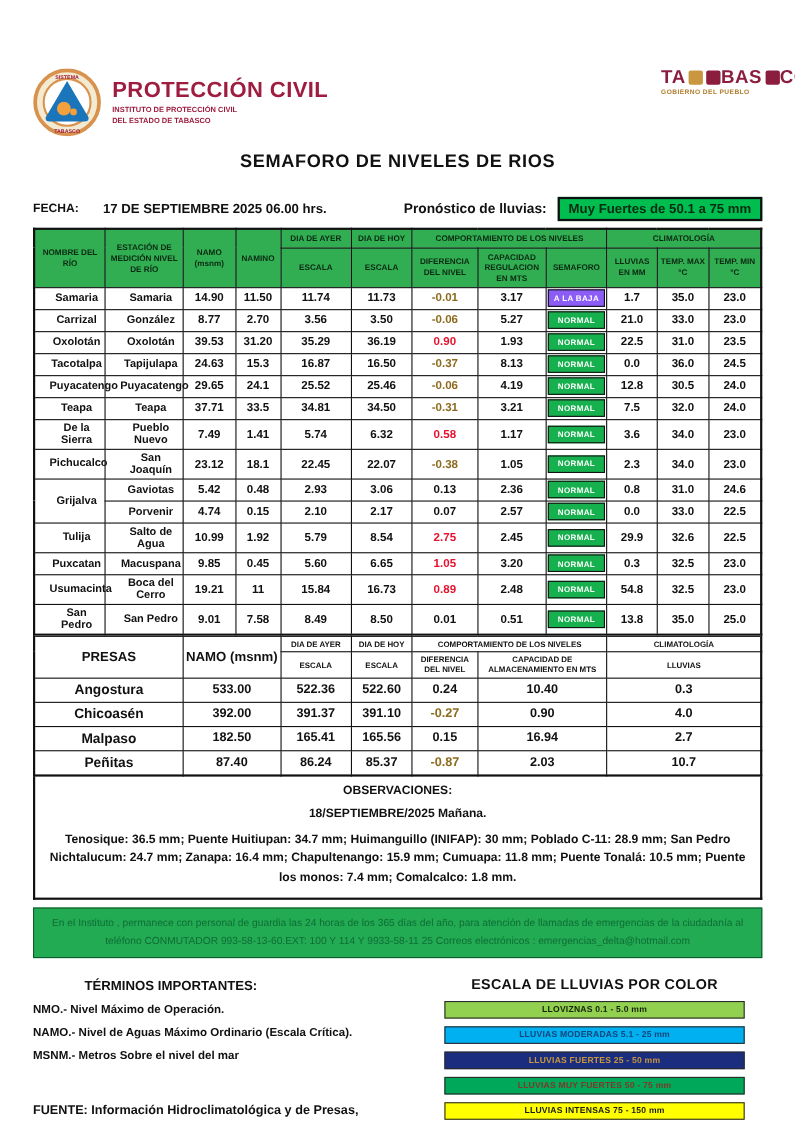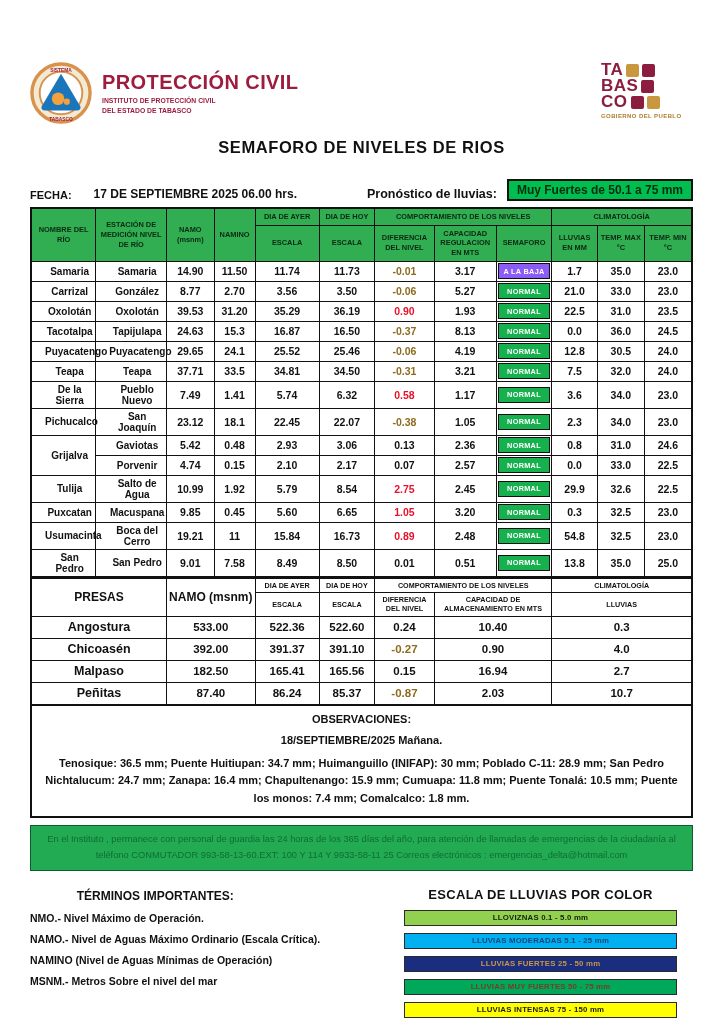--- a/index.html
+++ b/index.html
@@ -11,32 +11,32 @@
   }
   .page { width:723px; height:1024px; padding:62px 30px 0 30px; position:relative; }
 
   
   .hdr { display:flex; align-items:flex-start; justify-content:space-between; }
   .hdr-left { display:flex; align-items:center; gap:10px; }
   .emblem { width:62px; height:62px; }
   .pc-title { color:#9e1c3f; font-weight:bold; font-size:20px; letter-spacing:0.4px; }
   .pc-sub { color:#9e1c3f; font-weight:bold; font-size:6.8px; margin-top:2px; line-height:1.35; }
   .tab-logo { text-align:left; width:92px; }
-  .tab-rows { display:flex; flex-direction:column; gap:0; }
+  .tab-rows { display:flex; flex-direction:row; gap:0; }
   .tab-row { display:flex; align-items:center; gap:3px; }
   .tab-word { color:#8b1e3f; font-weight:bold; font-size:17px; line-height:0.95; letter-spacing:0.5px; }
   .tab-ico { width:13px; height:13px; border-radius:2px; display:inline-block; }
   .tab-gold { background:#c9973f; }
   .tab-maroon { background:#8b1e3f; }
   .tab-gob { color:#b07a2a; font-weight:bold; font-size:6px; margin-top:3px; letter-spacing:0.4px; }
 
   .main-title { text-align:center; font-weight:bold; font-size:16.5px; letter-spacing:0.6px; margin-top:14px; }
 
   
-  .meta { display:flex; align-items:flex-end; margin-top:22px; margin-bottom:6px; font-weight:bold; }
+  .meta { display:flex; align-items:center; margin-top:22px; margin-bottom:6px; font-weight:bold; }
   .meta-fecha-label { font-size:11px; }
   .meta-fecha-value { font-size:12px; margin-left:22px; }
   .meta-prono-label { font-size:12.5px; margin-left:auto; margin-right:10px; }
   .prono-box { background:#00bd4f; border:2px solid #111; font-size:12px; font-weight:bold; padding:2px 8px; color:#062d12; white-space:nowrap; }
 
   
   table { border-collapse:collapse; width:100%; table-layout:fixed; }
   .rivers, .presas { border:2px solid #111; }
   th, td { border:1px solid #111; text-align:center; vertical-align:middle; }
   .rivers th { background:#31ad52; font-size:7.4px; font-weight:bold; padding:3px 1px; line-height:1.3; color:#0b2a12; }
@@ -464,21 +464,20 @@
   </div>
 
   <div class="notice">En el Instituto , permanece con personal de guardia las 24 horas de los 365 días del año, para atención de llamadas de emergencias de la ciudadanía al teléfono  CONMUTADOR  993-58-13-60.EXT: 100 Y 114  Y 9933-58-11 25   Correos electrónicos : emergencias_delta@hotmail.com</div>
 
   <div class="bottom">
     <div class="col-l">
       <div class="term-title">TÉRMINOS IMPORTANTES:</div>
       <div>
           <div class="term-item">NMO.- Nivel Máximo de Operación.</div>
           <div class="term-item">NAMO.- Nivel de Aguas Máximo Ordinario (Escala Crítica).</div>
-          <div class="term-item">NAMINO (Nivel de Aguas Mínimas de Operación)</div>
           <div class="term-item">MSNM.- Metros Sobre el nivel del mar</div>
         </div>
       <div class="fuente">
         <div class="b">FUENTE: Información Hidroclimatológica y de Presas,</div>
 
       </div>
     </div>
     <div class="col-r">
       <div class="esc-title">ESCALA DE LLUVIAS POR COLOR</div>
       <div class="esc-bars">

